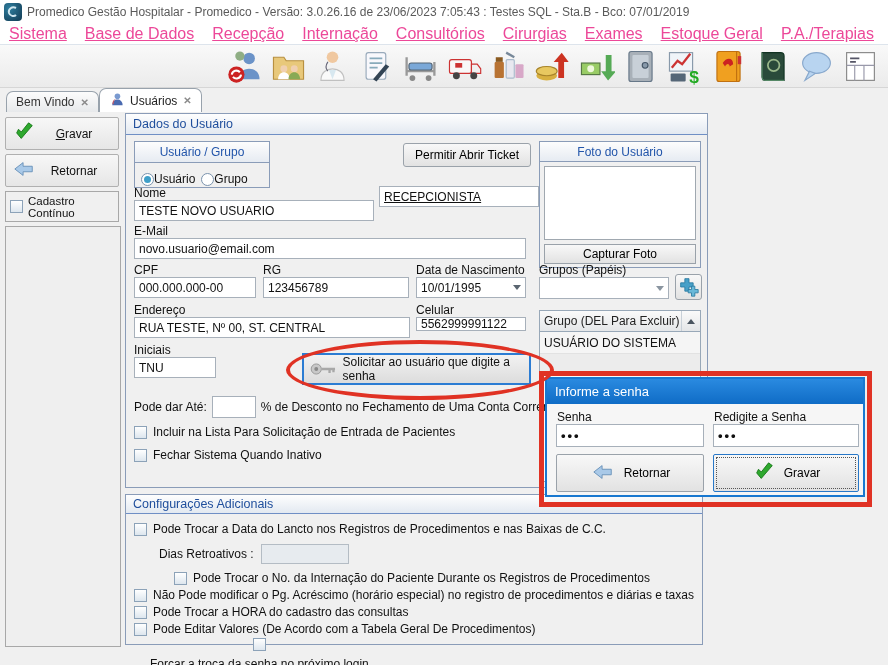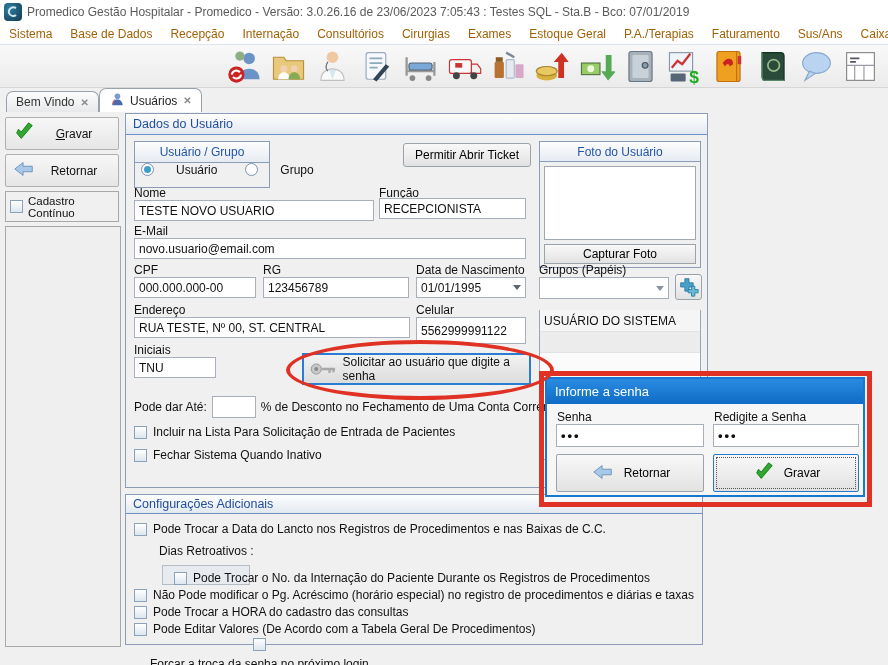--- a/index.html
+++ b/index.html
@@ -6,21 +6,21 @@
   #stage{position:relative;width:888px;height:665px;background:#f0f0f0;overflow:hidden;
          font-family:"Liberation Sans",sans-serif;font-size:12px;color:#111;}
   .abs{position:absolute;}
   
   #titlebar{left:0;top:0;width:888px;height:24px;background:#fff;}
   #appicon{left:4px;top:3px;width:18px;height:18px;border-radius:4px;
            background:radial-gradient(circle at 30% 30%,#2e7d9e,#123a52);}
   #appicon svg{position:absolute;left:2px;top:2px;}
   #wtitle{left:27px;top:0;height:24px;line-height:24px;color:#5a5a5a;white-space:nowrap;}
   #menubar{left:0;top:24px;width:888px;height:20px;background:#fff;display:flex;align-items:center;overflow:hidden;}
-  .mitem{padding:0 9px;font-size:12px;color:#a16207;white-space:nowrap;}
+  .mitem{padding:0 9px;font-size:16px;color:#ec4899;white-space:nowrap;text-decoration:underline;}
   
   #toolbar{left:0;top:44px;width:888px;height:44px;background:linear-gradient(#f9f9f9,#ebebeb);
            border-top:1px solid #dde4ec;border-bottom:1px solid #d6d6d6;box-sizing:border-box;}
   #ticons{position:absolute;left:226px;top:3px;display:flex;gap:7px;}
   .ticon{width:37px;height:37px;flex:none;}
   
   .tab{position:absolute;border:1px solid #98a2ac;border-bottom:none;border-radius:7px 7px 0 0;
        display:flex;align-items:center;gap:6px;padding:0 9px;font-size:12px;box-sizing:border-box;}
   #tab-bemvindo{left:6px;top:91px;height:21px;background:linear-gradient(#fcfcfc,#e7e9eb);color:#333;}
   #tab-usuarios{left:99px;top:88px;height:24px;background:#fff;color:#222;}
@@ -262,71 +262,77 @@
     <span class="cb"></span>
     <span>Cadastro Contínuo</span>
   </div>
   <div class="abs" id="sidepanel" style="left:5px;top:226px;width:114px;height:419px;"></div>
 
   <div class="abs panel" style="left:125px;top:113px;width:583px;height:375px;">
     <div class="phead" style="height:21px;">Dados do Usuário</div>
 
     <div class="abs" style="left:8px;top:27px;width:136px;height:47px;border:1px solid #8a9cb8;background:#f0f0f0;box-sizing:border-box;">
       <div class="mini-head" style="height:21px;">Usuário / Grupo</div>
-      <div style="display:flex;align-items:flex-start;gap:22px;height:23px;padding-left:6px;">
+      <div style="display:flex;align-items:flex-end;gap:0;height:23px;padding-left:6px;">
         <span class="radio sel"></span>
         <span>Usuário</span>
         <span class="radio" style="margin-left:6px;"></span>
         <span>Grupo</span>
       </div>
     </div>
 
     <div class="abs btn" style="left:277px;top:29px;width:128px;height:24px;">Permitir Abrir Ticket</div>
 
     <div class="abs" style="left:413px;top:27px;width:162px;height:127px;border:1px solid #8a9cb8;background:#f0f0f0;box-sizing:border-box;">
       <div class="mini-head" style="height:20px;">Foto do Usuário</div>
       <div style="margin:4px;height:74px;background:#fff;border:1px solid #a0a8b0;box-sizing:border-box;"></div>
       <div class="btn" style="margin:0 4px;height:20px;border-radius:0;">Capturar Foto</div>
     </div>
 
     <span class="lbl" style="left:8px;top:72px;">Nome</span>
     <div class="input" style="left:8px;top:86px;width:240px;height:21px;">TESTE NOVO USUARIO</div>
     <span class="lbl" style="left:253px;top:72px;">Função</span>
-    <div class="input" style="left:253px;top:84px;width:147px;height:21px;">RECEPCIONISTA</div>
+    <div class="input" style="left:253px;top:72px;width:160px;height:21px;text-decoration:underline;">RECEPCIONISTA</div>
 
     <span class="lbl" style="left:8px;top:110px;">E-Mail</span>
     <div class="input" style="left:8px;top:124px;width:392px;height:21px;">novo.usuario@email.com</div>
 
     <span class="lbl" style="left:8px;top:149px;">CPF</span>
     <div class="input" style="left:8px;top:163px;width:122px;height:21px;">000.000.000-00</div>
     <span class="lbl" style="left:137px;top:149px;">RG</span>
     <div class="input" style="left:137px;top:163px;width:146px;height:21px;">123456789</div>
     <span class="lbl" style="left:290px;top:149px;">Data de Nascimento</span>
     <div class="input" style="left:290px;top:163px;width:110px;height:21px;">
-      <span>01/01/1995</span>
+      <span>10/01/1995</span>
       <span class="carrow" style="margin-left:auto;"></span>
     </div>
     <span class="lbl" style="left:413px;top:149px;">Grupos (Papéis)</span>
     <div class="input" style="left:413px;top:163px;width:130px;height:22px;">
       <span></span>
       <span class="carrow" style="margin-left:auto;border-top-color:#8a95a0;"></span>
     </div>
     <div class="abs btn" style="left:549px;top:160px;width:27px;height:26px;">
       <svg width="20" height="20" viewBox="0 0 24 24">
           <path d="M7 2h5v5h5v5h-5v5H7v-5H2V7h5z" fill="#48a0c8" stroke="#2878a0"></path>
           <path d="M15 11h4v4h4v4h-4v4h-4v-4h-4v-4h4z" fill="#68b8d8" stroke="#2878a0"></path>
         </svg>
     </div>
 
     <span class="lbl" style="left:8px;top:189px;">Endereço</span>
     <div class="input" style="left:8px;top:203px;width:276px;height:21px;">RUA TESTE, Nº 00, ST. CENTRAL</div>
     <span class="lbl" style="left:290px;top:189px;">Celular</span>
-    <div class="input" style="left:290px;top:203px;width:110px;height:27px;">5562999991122</div>
+    <div class="input" style="left:290px;top:203px;width:110px;height:14px;">5562999991122</div>
 
     <div class="abs" style="left:413px;top:196px;width:162px;">
+      <div id="grupolist-head" style="height:22px;">
+        <span style="flex:1;padding-left:4px;white-space:nowrap;overflow:hidden;">Grupo (DEL Para Excluir)</span>
+        <span style="padding:0 5px;border-left:1px solid #c8d0d8;height:100%;display:flex;align-items:center;">
+            <span class="uarrow"></span>
+          </span>
+      </div>
       <div id="grupolist-body" style="height:150px;">
         <div class="lrow">USUÁRIO DO SISTEMA</div>
         <div class="lrow alt"></div>
       </div>
     </div>
 
     <span class="lbl" style="left:8px;top:229px;">Iniciais</span>
     <div class="input" style="left:8px;top:243px;width:82px;height:21px;">TNU</div>
     <div class="abs" id="keybtn" style="left:176px;top:239px;width:229px;height:32px;">
       <svg width="30" height="18" viewBox="0 0 34 20">
@@ -352,21 +358,21 @@
       <span>Incluir na Lista Para Solicitação de Entrada de Pacientes</span>
     </div>
   </div>
 
   <div class="abs panel" style="left:125px;top:494px;width:578px;height:151px;">
     <div class="phead" style="height:19px;">Configurações Adicionais</div>
     <div class="chkrow" style="left:8px;top:27px;">
       <span class="cb"></span>
       <span>Pode Trocar a Data do Lancto nos Registros de Procedimentos e nas Baixas de C.C.</span>
     </div>
-    <div class="abs" style="left:33px;top:49px;display:flex;align-items:center;gap:7px;flex-direction:column;">
+    <div class="abs" style="left:33px;top:49px;display:flex;align-items:center;gap:7px;">
       <span>Dias Retroativos :</span>
       <div class="input dis" style="position:static;width:88px;height:20px;"></div>
     </div>
     <div class="chkrow" style="left:8px;top:76px;padding-left:40px;">
       <span class="cb"></span>
       <span>Pode Trocar o No. da Internação do Paciente Durante os Registros de Procedimentos</span>
     </div>
     <div class="chkrow" style="left:8px;top:110px;">
       <span class="cb"></span>
       <span>Pode Trocar a HORA do cadastro das consultas</span>

